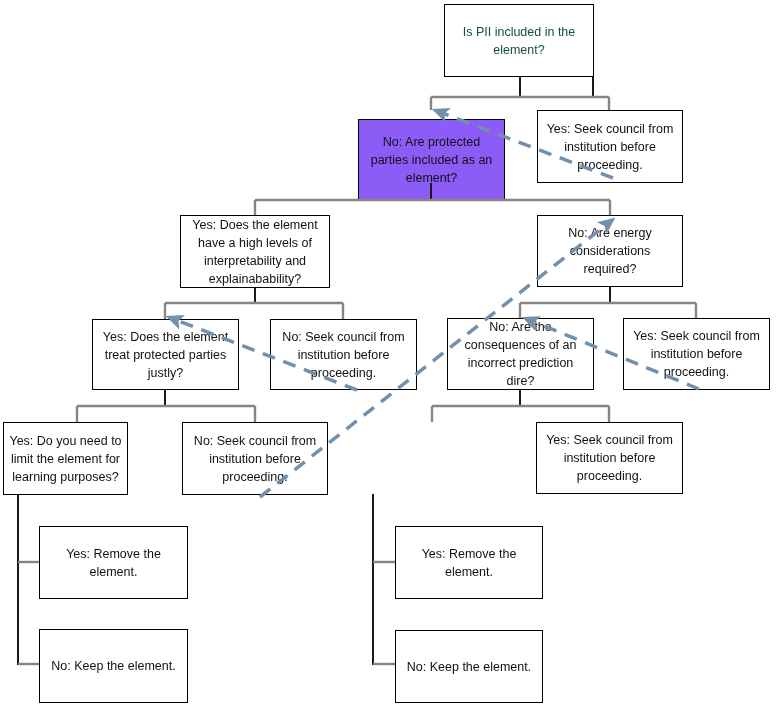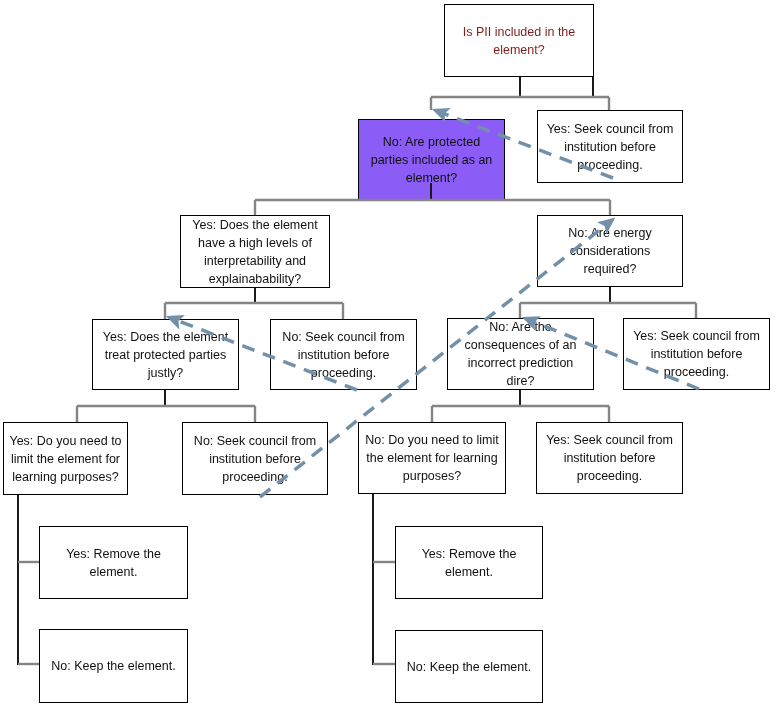--- a/index.html
+++ b/index.html
@@ -30,21 +30,21 @@
     position:absolute;
     left:0;top:0;
     z-index:5;
     pointer-events:none;
   }
 </style>
 </head>
 <body>
 
 <div class="stage" id="stage" style="width: 778px; height: 714px; background: rgb(255, 255, 255);">
-  <div class="node" style="left: 444px; top: 4px; width: 150px; height: 73px; border-color: rgb(0, 0, 0); background: rgb(255, 255, 255); color: #7f1d1d;">Is PII included in the
+  <div class="node" style="left: 444px; top: 4px; width: 150px; height: 73px; border-color: rgb(0, 0, 0); background: rgb(255, 255, 255); color: #14532d;">Is PII included in the
 element?</div>
     <div class="node" style="left: 358px; top: 119px; width: 147px; height: 82px; border-color: rgb(0, 0, 0); background: #8b5cf6; color: rgb(17, 17, 17);">No: Are protected
 parties included as an
 element?</div>
     <div class="node" style="left: 537px; top: 110px; width: 146px; height: 73px; border-color: rgb(0, 0, 0); background: rgb(255, 255, 255); color: rgb(17, 17, 17);">Yes: Seek council from
 institution before
 proceeding.</div>
     <div class="node" style="left: 180px; top: 215px; width: 150px; height: 73px; border-color: rgb(0, 0, 0); background: rgb(255, 255, 255); color: rgb(17, 17, 17);">Yes: Does the element
 have a high levels of
 interpretability and
@@ -64,23 +64,20 @@
 dire?</div>
     <div class="node" style="left: 623px; top: 318px; width: 147px; height: 72px; border-color: rgb(0, 0, 0); background: rgb(255, 255, 255); color: rgb(17, 17, 17);">Yes: Seek council from
 institution before
 proceeding.</div>
     <div class="node" style="left: 3px; top: 422px; width: 125px; height: 73px; border-color: rgb(0, 0, 0); background: rgb(255, 255, 255); color: rgb(17, 17, 17);">Yes: Do you need to
 limit the element for
 learning purposes?</div>
     <div class="node" style="left: 182px; top: 422px; width: 146px; height: 73px; border-color: rgb(0, 0, 0); background: rgb(255, 255, 255); color: rgb(17, 17, 17);">No: Seek council from
 institution before
 proceeding.</div>
-    <div class="node" style="left: 358px; top: 422px; width: 148px; height: 72px; border-color: rgb(0, 0, 0); background: rgb(255, 255, 255); color: rgb(17, 17, 17);">No: Do you need to limit
-the element for learning
-purposes?</div>
     <div class="node" style="left: 536px; top: 422px; width: 147px; height: 72px; border-color: rgb(0, 0, 0); background: rgb(255, 255, 255); color: rgb(17, 17, 17);">Yes: Seek council from
 institution before
 proceeding.</div>
     <div class="node" style="left: 39px; top: 526px; width: 149px; height: 73px; border-color: rgb(0, 0, 0); background: rgb(255, 255, 255); color: rgb(17, 17, 17);">Yes: Remove the
 element.</div>
     <div class="node" style="left: 39px; top: 629px; width: 149px; height: 74px; border-color: rgb(0, 0, 0); background: rgb(255, 255, 255); color: rgb(17, 17, 17);">No: Keep the element.</div>
     <div class="node" style="left: 395px; top: 526px; width: 148px; height: 73px; border-color: rgb(0, 0, 0); background: rgb(255, 255, 255); color: rgb(17, 17, 17);">Yes: Remove the
 element.</div>
     <div class="node" style="left: 395px; top: 630px; width: 148px; height: 73px; border-color: rgb(0, 0, 0); background: rgb(255, 255, 255); color: rgb(17, 17, 17);">No: Keep the element.</div>
     <svg class="overlay" id="overlay" xmlns="http://www.w3.org/2000/svg" width="778" height="714" viewBox="0 0 778 714">

